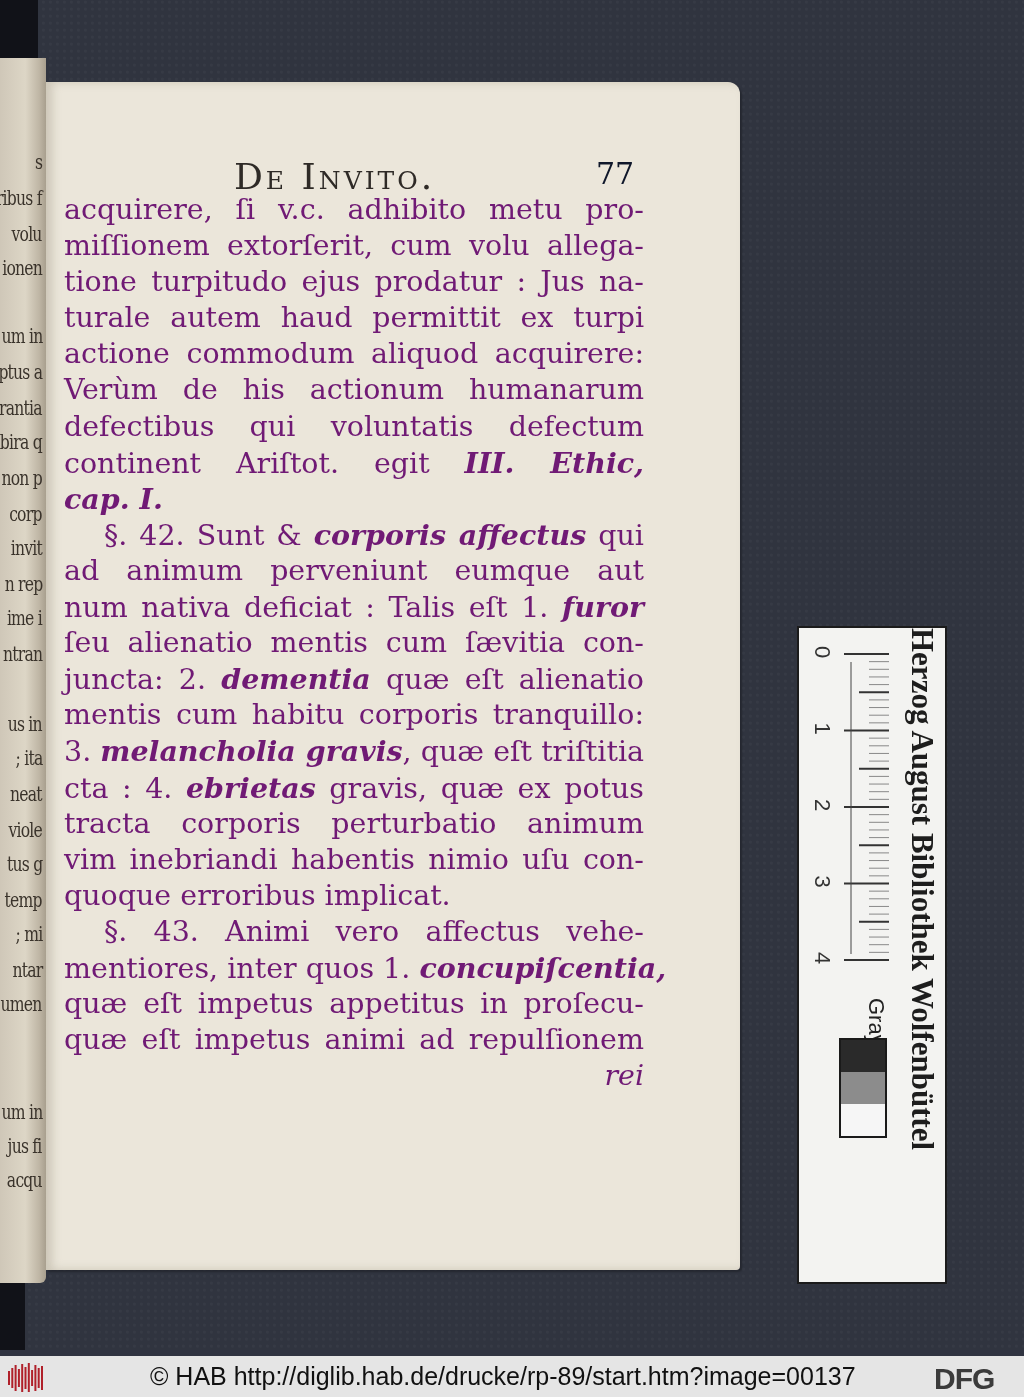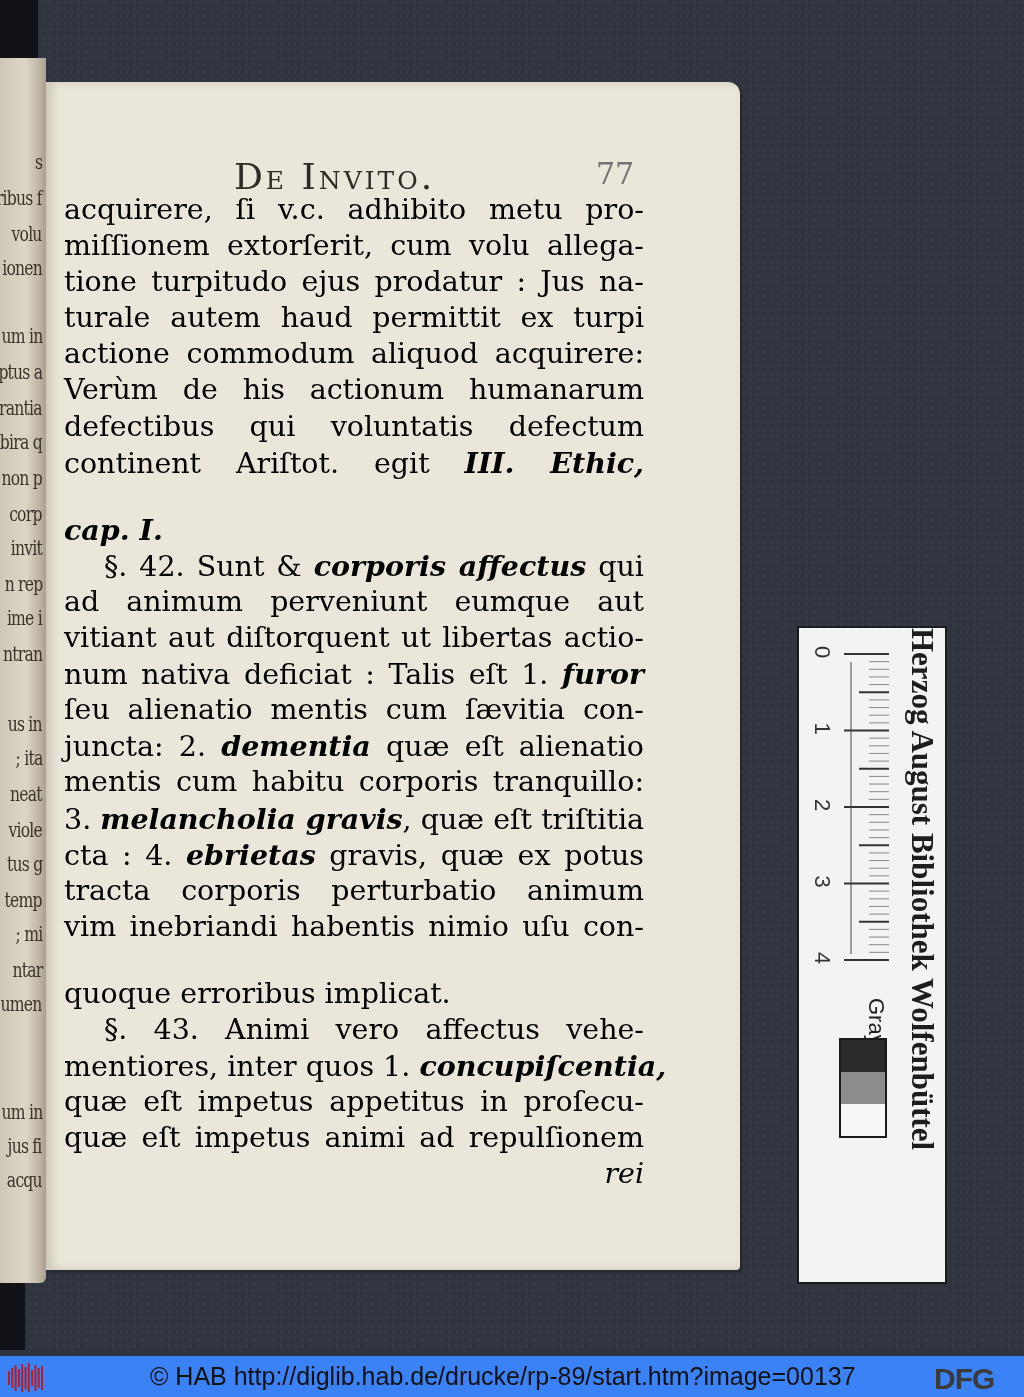--- a/index.html
+++ b/index.html
@@ -39,28 +39,28 @@
       box-shadow: inset 6px 0 10px rgba(150,140,120,0.35), 2px 2px 2px rgba(0,0,0,0.25);
     }
     .page-header {
       position:absolute; top:74px; left:0; width:600px; height:38px;
     }
     .running-head {
       position:absolute; left:188px; top:0; font-size:36px; letter-spacing:3px; color:#2e2a26;
       font-variant:small-caps;
     }
     .page-number {
-      position:absolute; left:550px; top:0; font-size:30px; color:#737373;
+      position:absolute; left:550px; top:0; font-size:30px; color:#0f172a;
     }
     .text-body {
       position:absolute; left:18px; top:110px; width:580px;
-      font-size:28.5px; line-height:36.1px; color:#000000;
+      font-size:28.5px; line-height:36.1px; color:#701a75;
     }
     .line { white-space:nowrap; text-align:justify; text-align-last:justify; height:36.1px; }
-    .line.last { text-align-last:left;margin-top:31px; }
+    .line.last { text-align-last:left; }
     .line.right { text-align:right; text-align-last:right;font-style:italic; }
     .line.indent { padding-left:40px; }
     .it { font-style:italic; font-weight:bold; }
     .scale-card {
       position:absolute; left:797px; top:626px; width:150px; height:658px;
       background:#f3f3f1; border:2px solid #1b1b1b; box-sizing:border-box;
     }
     .ruler-svg { position:absolute; left:0; top:0; }
     .scale-brand {
       position:absolute; left:150px; top:0; transform-origin:0 0; transform:rotate(90deg);
@@ -71,21 +71,21 @@
     .gray-label {
       position:absolute; left:90px; top:370px; transform-origin:0 0; transform:rotate(90deg);
       font-family:"Liberation Sans", sans-serif; font-size:22px; color:#222; white-space:nowrap;
     }
     .gray-patches {
       position:absolute; left:40px; top:410px; width:48px; height:100px;
       border:2px solid #1a1a1a; box-sizing:border-box; display:flex; flex-direction:column;
     }
     .gray-patches div { flex:1; }
     .footer {
-      position:absolute; left:0; top:1356px; width:1024px; height:41px; background:#3b82f6;
+      position:absolute; left:0; top:1356px; width:1024px; height:41px; background:#e5e5e5;
       font-family:"Liberation Sans", sans-serif;
     }
     .footer-logo { position:absolute; left:6px; top:4px; width:40px; height:32px; }
     .footer-text {
       position:absolute; left:150px; top:6px; font-size:25px; color:#111; white-space:nowrap;
     }
     .dfg-logo {
       position:absolute; left:934px; top:6px; font-size:30px; font-weight:bold; color:#3b3b3b;
       font-family:"Liberation Sans", sans-serif; letter-spacing:-1px;
     }
@@ -136,21 +136,20 @@
       <div class="line"><span>miſſionem extorſerit, cum volu allega-</span></div>
       <div class="line"><span>tione turpitudo ejus prodatur : Jus na-</span></div>
       <div class="line"><span>turale autem haud permittit ex turpi</span></div>
       <div class="line"><span>actione commodum aliquod acquirere:</span></div>
       <div class="line"><span>Verùm de his actionum humanarum</span></div>
       <div class="line"><span>defectibus qui voluntatis defectum</span></div>
       <div class="line"><span>continent Ariſtot. egit </span><span class="it">III. Ethic,</span></div>
       <div class="line last"><span class="it">cap. I.</span></div>
       <div class="line indent"><span>§. 42. Sunt &amp; </span><span class="it">corporis affectus</span><span> qui</span></div>
       <div class="line"><span>ad animum perveniunt eumque aut</span></div>
-      <div class="line"><span>vitiant aut diſtorquent ut libertas actio-</span></div>
       <div class="line"><span>num nativa deficiat : Talis eſt 1. </span><span class="it">furor</span></div>
       <div class="line"><span>ſeu alienatio mentis cum ſævitia con-</span></div>
       <div class="line"><span>juncta: 2. </span><span class="it">dementia</span><span> quæ eſt alienatio</span></div>
       <div class="line"><span>mentis cum habitu corporis tranquillo:</span></div>
       <div class="line"><span>3. </span><span class="it">melancholia gravis</span><span>, quæ eſt triſtitia</span></div>
       <div class="line"><span>cta : 4. </span><span class="it">ebrietas</span><span> gravis, quæ ex potus</span></div>
       <div class="line"><span>tracta corporis perturbatio animum</span></div>
       <div class="line"><span>vim inebriandi habentis nimio uſu con-</span></div>
       <div class="line last"><span>quoque erroribus implicat.</span></div>
       <div class="line indent"><span>§. 43. Animi vero affectus vehe-</span></div>

